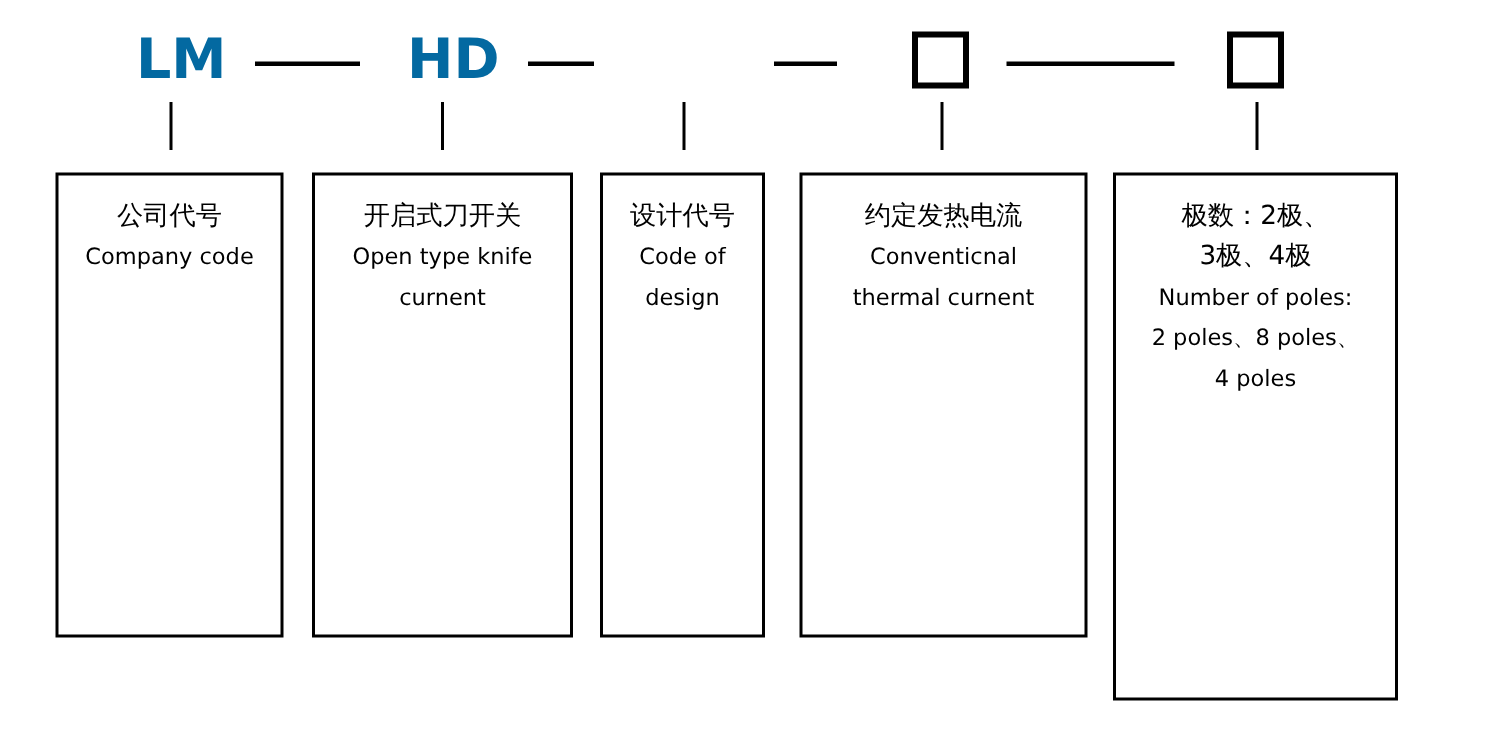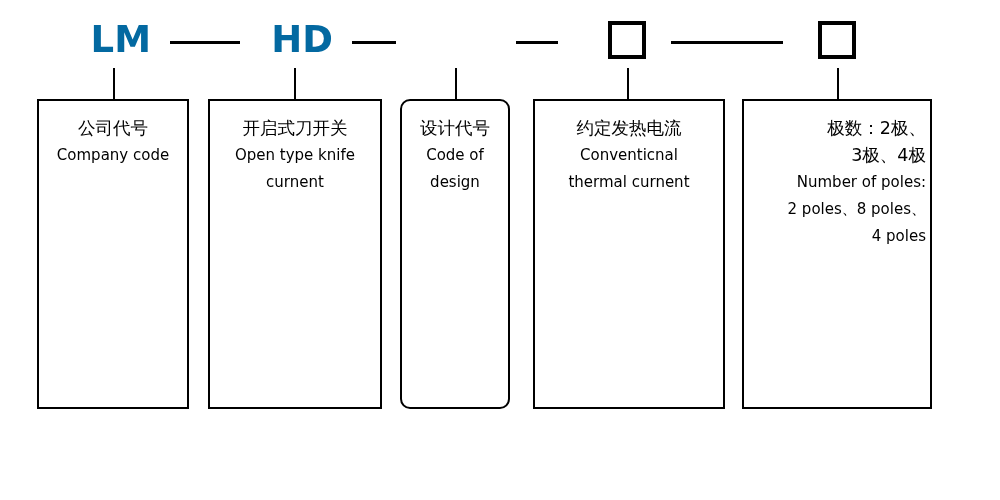--- a/index.html
+++ b/index.html
@@ -57,20 +57,21 @@
   }
 
   
   .desc-box {
     position: absolute;
     box-sizing: border-box;
     border: 2px solid #000;
     background: #ffffff;
     padding-top: 14px;
     text-align: center;
+    margin-top: 16px;
   }
 
   .desc-line {
     display: block;
     font-family: "DejaVu Sans", "Liberation Sans", sans-serif;
     font-size: 15px;
     line-height: 27px;
     color: #000;
     padding: 0 4px;
     white-space: nowrap;
@@ -112,33 +113,33 @@
     <span class="desc-line cn">公司代号</span>
     <span class="desc-line">Company code</span>
   </div>
 
   <div class="desc-box" style="left:208px; top:99px; width:174px; height:310px;">
     <span class="desc-line cn">开启式刀开关</span>
     <span class="desc-line">Open type knife</span>
     <span class="desc-line">curnent</span>
   </div>
 
-  <div class="desc-box" style="left:400px; top:99px; width:110px; height:310px;border-radius:10px;">
+  <div class="desc-box" style="left:400px; top:99px; width:110px; height:310px;">
     <span class="desc-line cn">设计代号</span>
     <span class="desc-line">Code of</span>
     <span class="desc-line">design</span>
   </div>
 
   <div class="desc-box" style="left:533px; top:99px; width:192px; height:310px;">
     <span class="desc-line cn">约定发热电流</span>
     <span class="desc-line">Conventicnal</span>
     <span class="desc-line">thermal curnent</span>
   </div>
 
-  <div class="desc-box" style="left:742px; top:99px; width:190px; height:310px;text-align:right;">
+  <div class="desc-box" style="left:742px; top:99px; width:190px; height:352px;">
     <span class="desc-line cn">极数：2极、</span>
     <span class="desc-line cn">3极、4极</span>
     <span class="desc-line">Number of poles:</span>
     <span class="desc-line">2 poles、8 poles、</span>
     <span class="desc-line">4 poles</span>
   </div>
 
 </div>
 
 </body></html>

